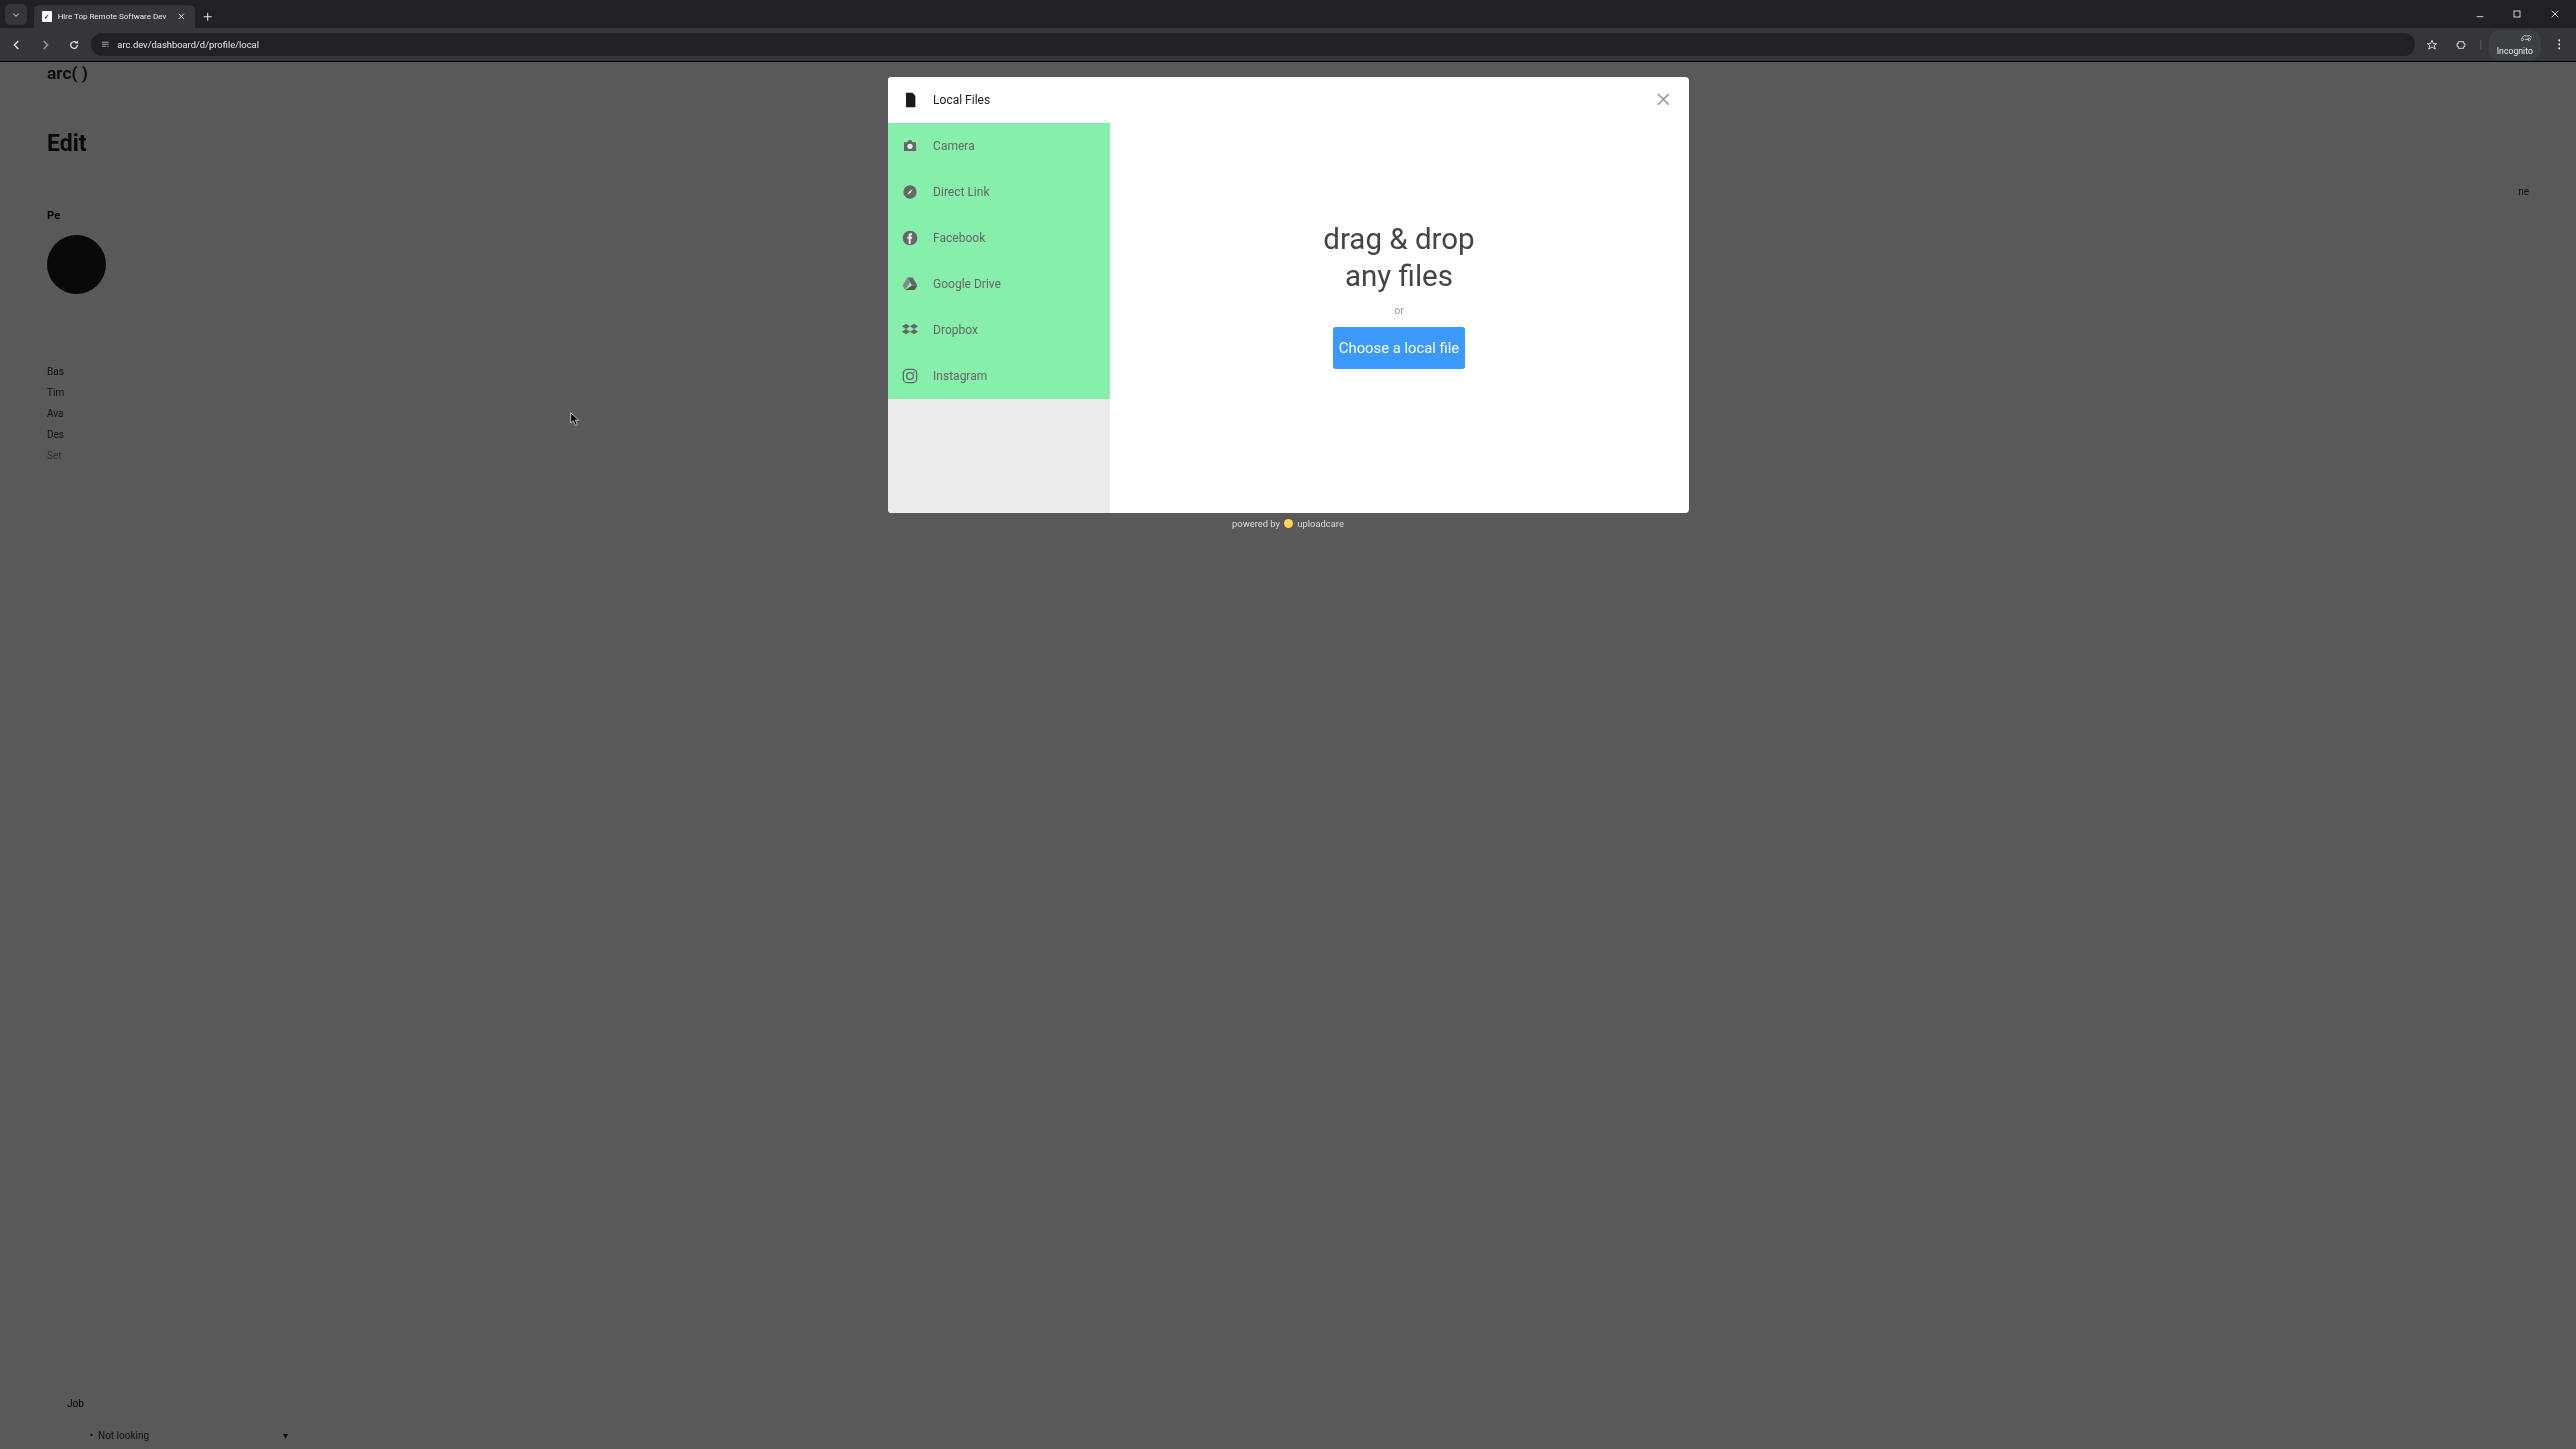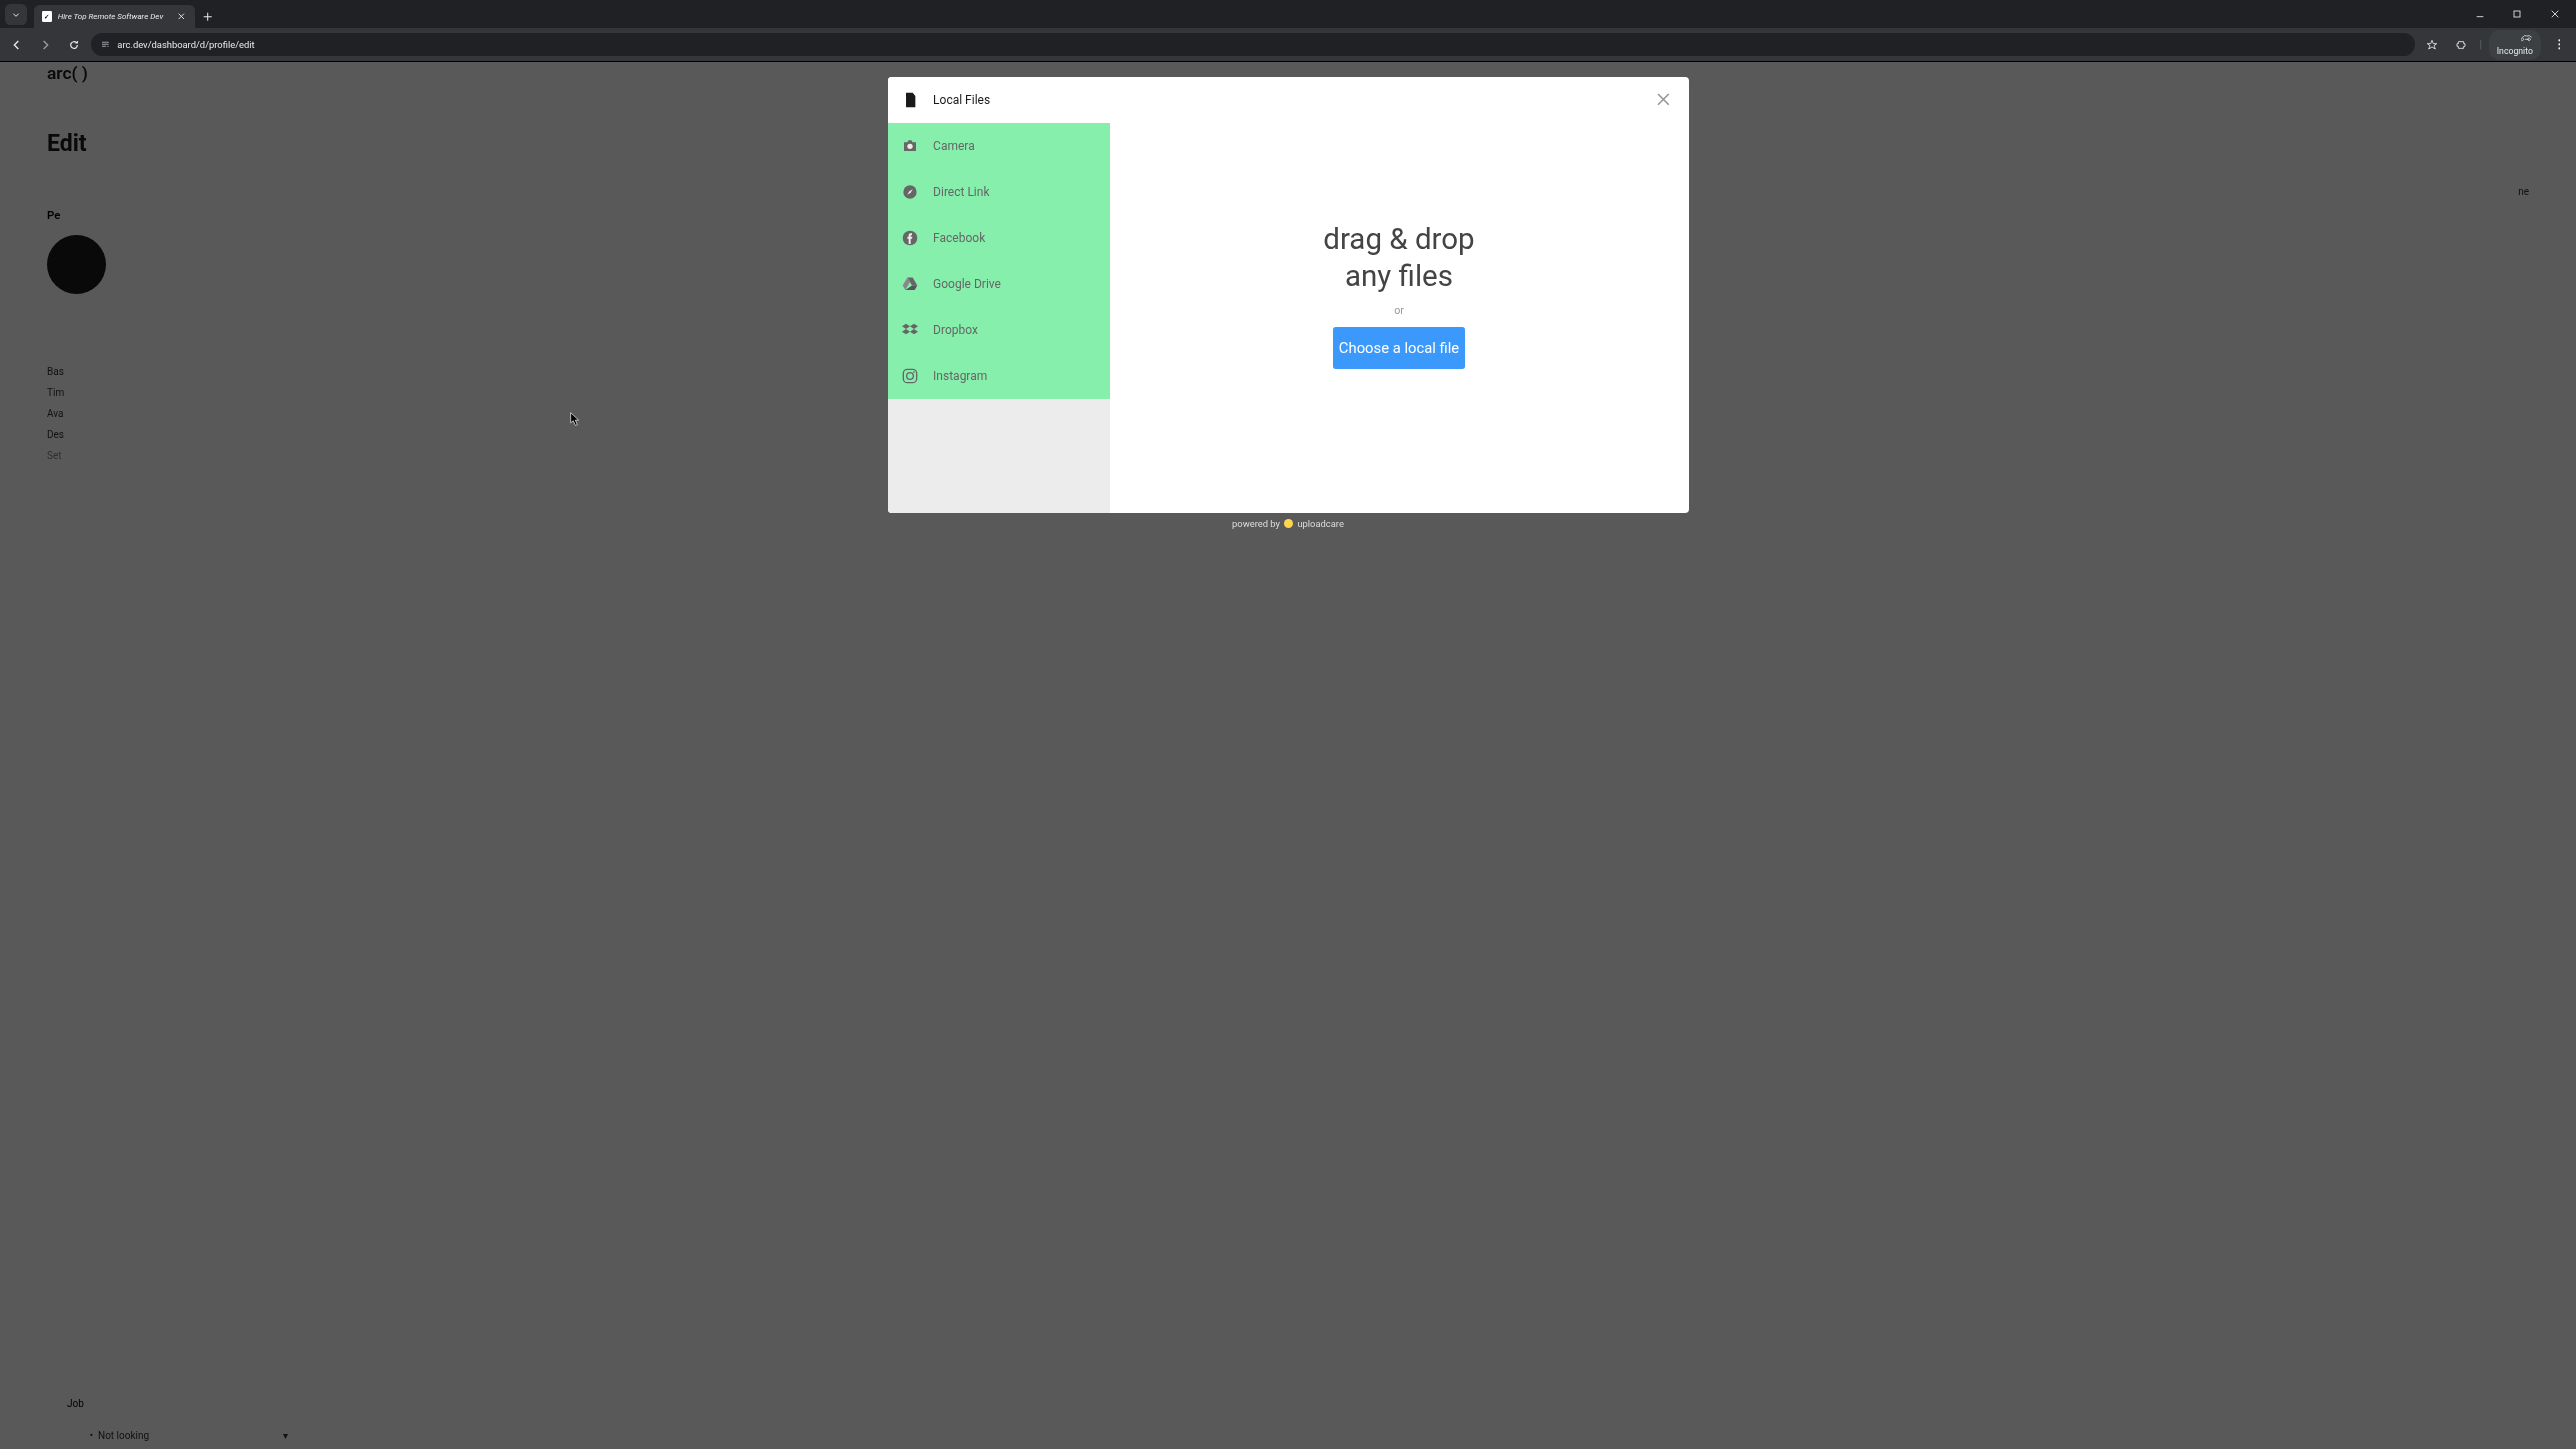--- a/index.html
+++ b/index.html
@@ -6,21 +6,21 @@
 
 html, body { width: 100%; height: 100%; background: #000; overflow: hidden; }
 
 
 .browser-chrome { width: 100%; height: 100%; display: flex; flex-direction: column; background: #202124; }
 
 .tab-strip { height: 28px; background: #202124; display: flex; align-items: flex-end; padding-left: 5.4px; }
 .tab-dropdown { width: 21.5px; height: 21.5px; border-radius: 5.4px; background: #35363a; margin-right: 6.7px; margin-bottom: 2.7px; display: flex; align-items: center; justify-content: center; cursor: pointer; }
 .tab { height: 23px; background: #35363a; border-radius: 5.4px 5.4px 0 0; display: flex; align-items: center; padding: 0 8px; min-width: 161px; gap: 5.4px; color: #e8eaed; font-size: 8px; }
 .tab .favicon { width: 10.7px; height: 10.7px; background: #fff; border-radius: 1.3px; display: flex; align-items: center; justify-content: center; font-size: 6.7px; color: #000; font-weight: bold; }
-.tab .title { flex: 1; overflow: hidden; text-overflow: ellipsis; white-space: nowrap; font-style: italic; }
+.tab .title { flex: 1; overflow: hidden; text-overflow: ellipsis; white-space: nowrap; }
 .tab .close { width: 10.7px; height: 10.7px; display: flex; align-items: center; justify-content: center; cursor: pointer; }
 .new-tab { width: 19px; height: 19px; display: flex; align-items: center; justify-content: center; color: #e8eaed; cursor: pointer; margin-left: 4px; margin-bottom: 2px; }
 .window-controls { margin-left: auto; display: flex; gap: 8px; padding-right: 6.7px; color: #e8eaed; margin-bottom: 4px; }
 .window-controls div { width: 29.5px; height: 20px; display: flex; align-items: center; justify-content: center; cursor: pointer; }
 
 .toolbar { height: 34px; background: #35363a; display: flex; align-items: center; padding: 0 5.4px; gap: 5.4px; border-bottom: 0.7px solid #000; }
 .nav-btn { width: 23px; height: 23px; display: flex; align-items: center; justify-content: center; color: #9aa0a6; cursor: pointer; border-radius: 50%; }
 .nav-btn.active { color: #e8eaed; }
 .url-bar { flex: 1; height: 23px; background: #202124; border-radius: 11.4px; display: flex; align-items: center; padding: 0 9.4px; color: #e8eaed; font-size: 9.4px; gap: 6.7px; }
 .url-bar .site-info { color: #9aa0a6; display: flex; align-items: center; }
@@ -123,21 +123,21 @@
           <path d="M14 9 A5 5 0 1 1 12.5 5.5 M14 3 V6 H11" stroke="#e8eaed" stroke-width="1.8" fill="none"></path>
         </svg>
     </div>
     <div class="url-bar">
       <span class="site-info">
         <svg width="10.7" height="10.7" viewBox="0 0 16 16">
             <path d="M3 5 H13 M3 8 H13 M3 11 H9" stroke="#9aa0a6" stroke-width="1.5"></path>
             <circle cx="12" cy="11" r="1" fill="#9aa0a6"></circle>
           </svg>
       </span>
-      <span>arc.dev/dashboard/d/profile/edit</span>
+      <span>arc.dev/dashboard/d/profile/local</span>
     </div>
     <div class="toolbar-right">
       <div class="nav-btn active">
         <svg width="12" height="12" viewBox="0 0 18 18">
             <path d="M9 2 L11 7 L16 7 L12 10 L14 15 L9 12 L4 15 L6 10 L2 7 L7 7 Z" stroke="#e8eaed" stroke-width="1.3" fill="none"></path>
           </svg>
       </div>
       <div class="nav-btn active">
         <svg width="12" height="12" viewBox="0 0 18 18">
             <path d="M5 4 H13 V7 H15 V11 H13 V14 H5 V11 H3 V7 H5 Z" stroke="#e8eaed" stroke-width="1.3" fill="none"></path>

